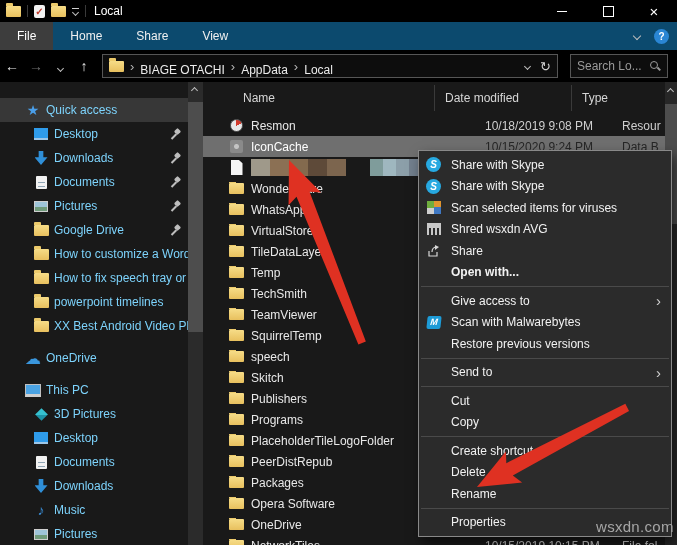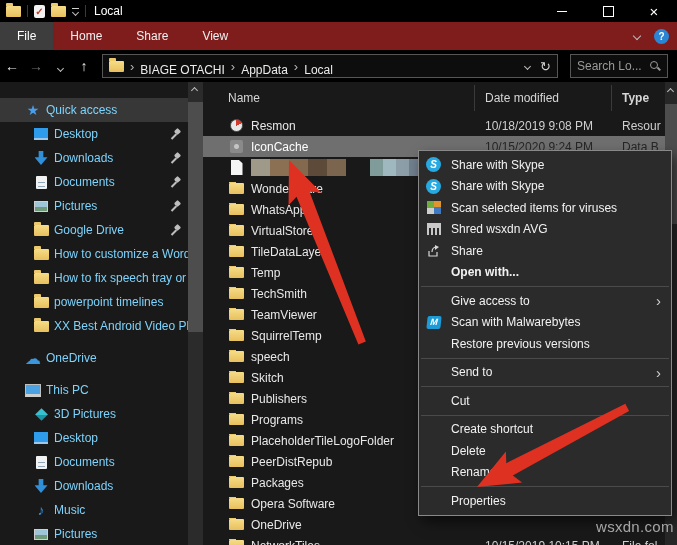--- a/index.html
+++ b/index.html
@@ -20,21 +20,21 @@
   .chev.up{transform:rotate(-135deg);}
   .chev.small{width:4px;height:4px;}
   .tb-title{color:#fff;margin-left:2px;}
   .tb-ctrls{margin-left:auto;display:flex;height:22px;}
   .wbtn{width:46px;height:22px;display:flex;align-items:center;justify-content:center;color:#fff;}
   .wbtn .minbar{width:10px;height:1px;background:#fff;}
   .wbtn .maxbox{width:9px;height:9px;border:1px solid #fff;}
   .wbtn.close{font-size:15px;line-height:1;}
 
   
-  .ribbonrow{position:absolute;left:0;top:22px;width:677px;height:28px;background:#7f1d1d;display:flex;align-items:stretch;}
+  .ribbonrow{position:absolute;left:0;top:22px;width:677px;height:28px;background:#0c4a6e;display:flex;align-items:stretch;}
   .rtab{padding:0 17px;display:flex;align-items:center;color:#f0f0f0;}
   .rtab.active{background:#3d3d3d;color:#fff;}
   .ribbon-right{margin-left:auto;display:flex;align-items:center;gap:14px;padding-right:8px;}
   .help-ico{width:15px;height:15px;border-radius:50%;background:#2a86d4;color:#fff;font-size:10px;font-weight:bold;
             display:flex;align-items:center;justify-content:center;}
 
   
   .addrrow{position:absolute;left:0;top:50px;width:677px;height:32px;background:#000;display:flex;align-items:center;}
   .navic{width:24px;text-align:center;font-size:14px;color:#e8e8e8;}
   .navic.dim{color:#6f6f6f;}
@@ -81,23 +81,23 @@
   .sic-music{color:#3a8fd9;font-size:14px;}
 
   
   .side-scroll{position:absolute;left:188px;top:0;width:15px;height:463px;background:#2b2b2b;}
   .side-scroll .arr{position:absolute;left:4px;top:6px;}
   .side-scroll .thumb{position:absolute;left:0;top:20px;width:15px;height:230px;background:#4d4d4d;}
 
   
   .pane{position:absolute;left:203px;top:0;width:462px;height:463px;overflow:hidden;}
   .pane-head{position:absolute;left:0;top:3px;width:462px;height:26px;display:flex;color:#d6d6d6;}
-  .ph-name{width:272px;padding-left:25px;box-sizing:border-box;display:flex;align-items:center;border-right:1px solid #3a3a3a;}
+  .ph-name{width:232px;padding-left:40px;box-sizing:border-box;display:flex;align-items:center;border-right:1px solid #3a3a3a;}
   .ph-date{width:137px;padding-left:10px;box-sizing:border-box;display:flex;align-items:center;border-right:1px solid #3a3a3a;}
-  .ph-type{flex:1;padding-left:10px;box-sizing:border-box;display:flex;align-items:center;font-weight:bold;}
+  .ph-type{flex:1;padding-left:10px;box-sizing:border-box;display:flex;align-items:center;}
   #rows{position:absolute;left:0;top:33px;width:462px;}
   .frow{height:21px;display:flex;align-items:center;}
   .frow.sel{background:#6f6f6f;}
   .cell-name{width:272px;padding-left:25px;box-sizing:border-box;display:flex;align-items:center;white-space:nowrap;overflow:hidden;}
   .cell-date{width:137px;padding-left:10px;box-sizing:border-box;color:#cfcfcf;white-space:nowrap;overflow:hidden;}
   .cell-type{flex:1;padding-left:10px;box-sizing:border-box;color:#cfcfcf;white-space:nowrap;overflow:hidden;}
   .frow.sel .cell-name{color:#fff;}
   .frow.sel .cell-date,.frow.sel .cell-type{color:#262626;}
   .fic{display:inline-flex;align-items:center;justify-content:center;width:17px;margin-right:6px;flex:none;}
   .fic-folder i{display:block;width:15px;height:11px;background:linear-gradient(180deg,#f6dc87,#e8c05e);border-radius:1px;position:relative;}
@@ -630,20 +630,24 @@
       <div class="mitem">
         <span class="micon"></span>
         <span class="mlabel">Send to</span>
         <span class="mchev">›</span>
       </div>
       <div class="msep"></div>
       <div class="mitem">
         <span class="micon"></span>
         <span class="mlabel">Cut</span>
       </div>
+      <div class="mitem">
+        <span class="micon"></span>
+        <span class="mlabel">Copy</span>
+      </div>
       <div class="msep"></div>
       <div class="mitem">
         <span class="micon"></span>
         <span class="mlabel">Create shortcut</span>
       </div>
       <div class="mitem">
         <span class="micon"></span>
         <span class="mlabel">Delete</span>
       </div>
       <div class="mitem">

